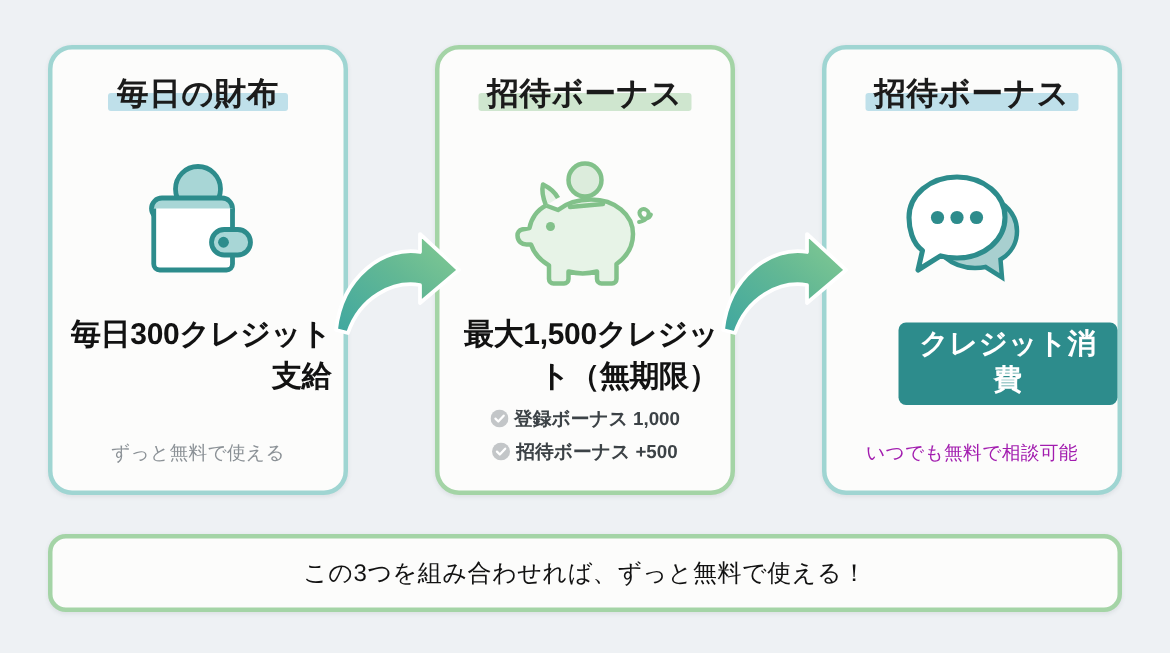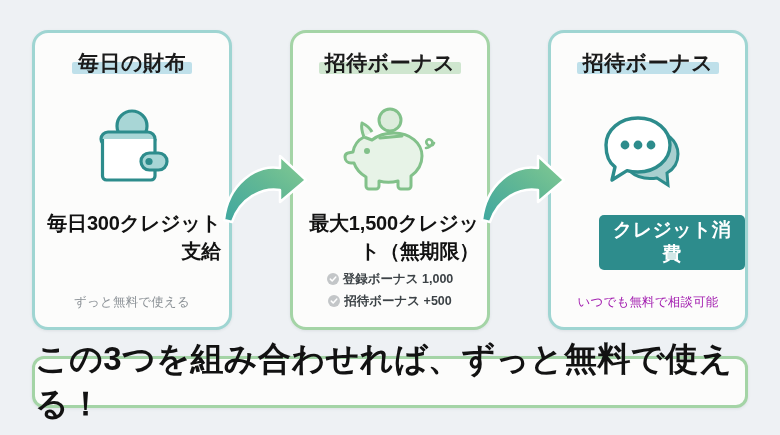--- a/index.html
+++ b/index.html
@@ -182,22 +182,22 @@
     box-sizing: border-box;
     background: #fcfcfb;
     border: 3px solid #a4d4a6;
     border-radius: 12px;
     display: flex;
     align-items: center;
     justify-content: center;
     box-shadow: 0 1px 3px rgba(60,80,90,0.10);
   }
   .banner-text {
-    font-size: 33px;
-    font-weight: bold;
+    font-size: 16px;
+    font-weight: normal;
     color: #121212;
     letter-spacing: 0.4px;
   }
 </style>
 </head>
 <body>
 
 <div class="cards-row">
 
   <div class="card card-1">

